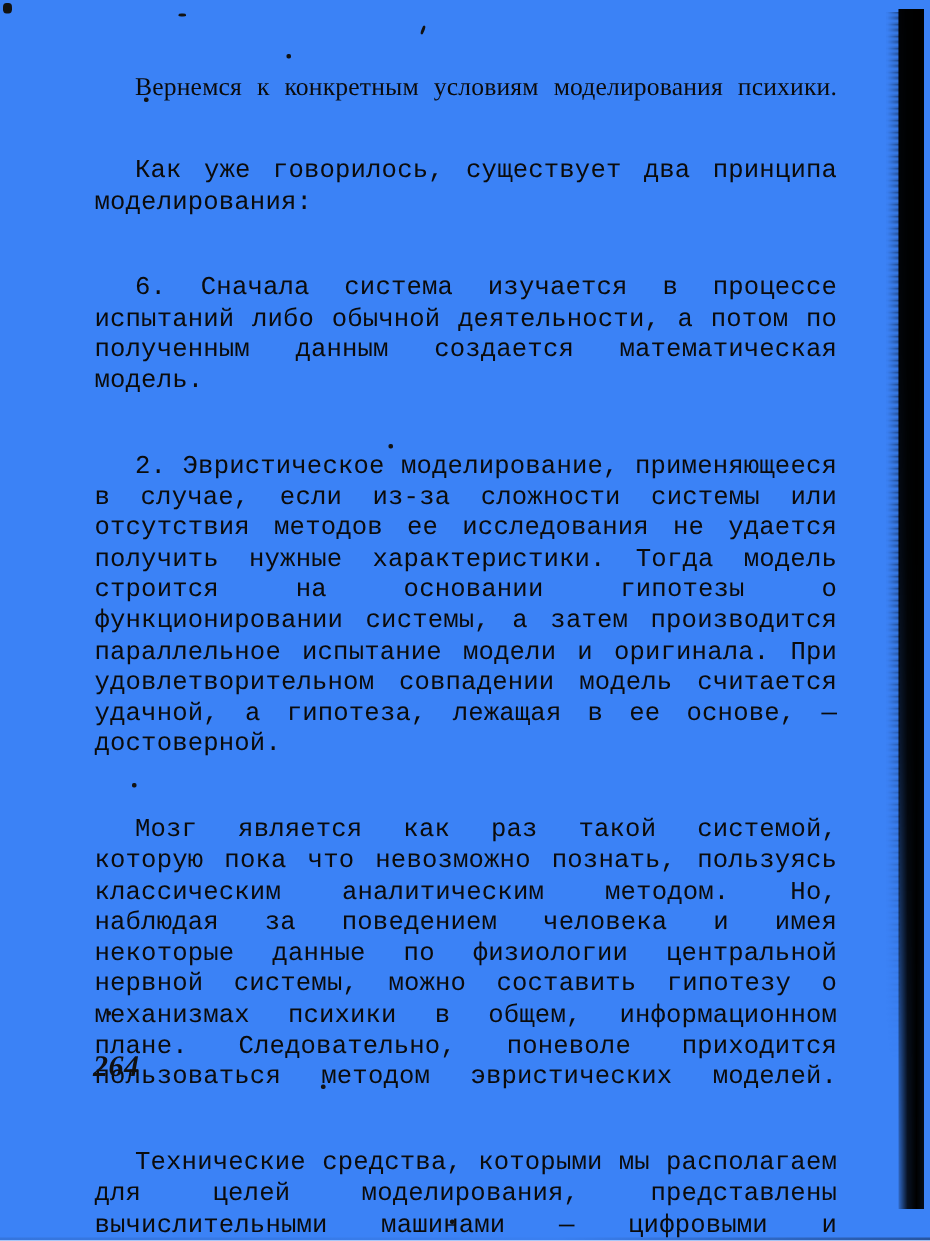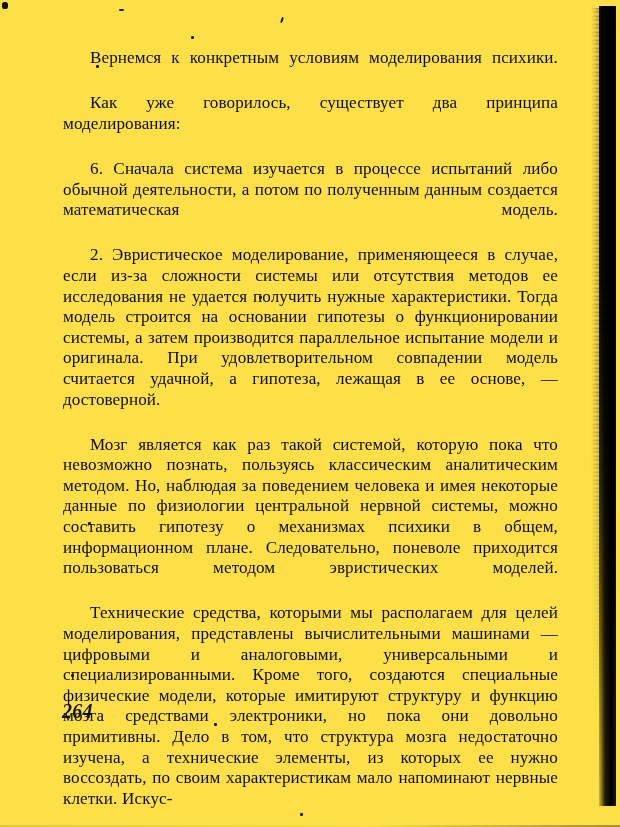--- a/index.html
+++ b/index.html
@@ -9,21 +9,21 @@
     background: #ffffff;
   }
   body {
     font-family: "Liberation Serif", "DejaVu Serif", serif;
   }
 
   #page {
     position: relative;
     width: 620px;
     height: 827px;
-    background: #fde047;
+    background: #3b82f6;
     overflow: hidden;
   }
 
   
   #text-column {
     position: absolute;
     left: 63px;
     top: 48px;
     width: 495px;
   }
@@ -33,21 +33,21 @@
     text-indent: 27px;
     text-align: justify;
     font-size: 17.1px;
     line-height: 20.6px;
     color: #0b0b0b;
     letter-spacing: 0.1px;
     word-spacing: 0.4px;
     
     -webkit-font-smoothing: none;
   }
-  .para + .para { margin-top: 4px; }
+  .para + .para { margin-top: 16px; font-family: Liberation Mono, monospace; }
 
   
   .para::after {
     content: "";
     display: inline-block;
     width: 100%;
   }
   .para.nostretch::after { content: none; }
 
   

